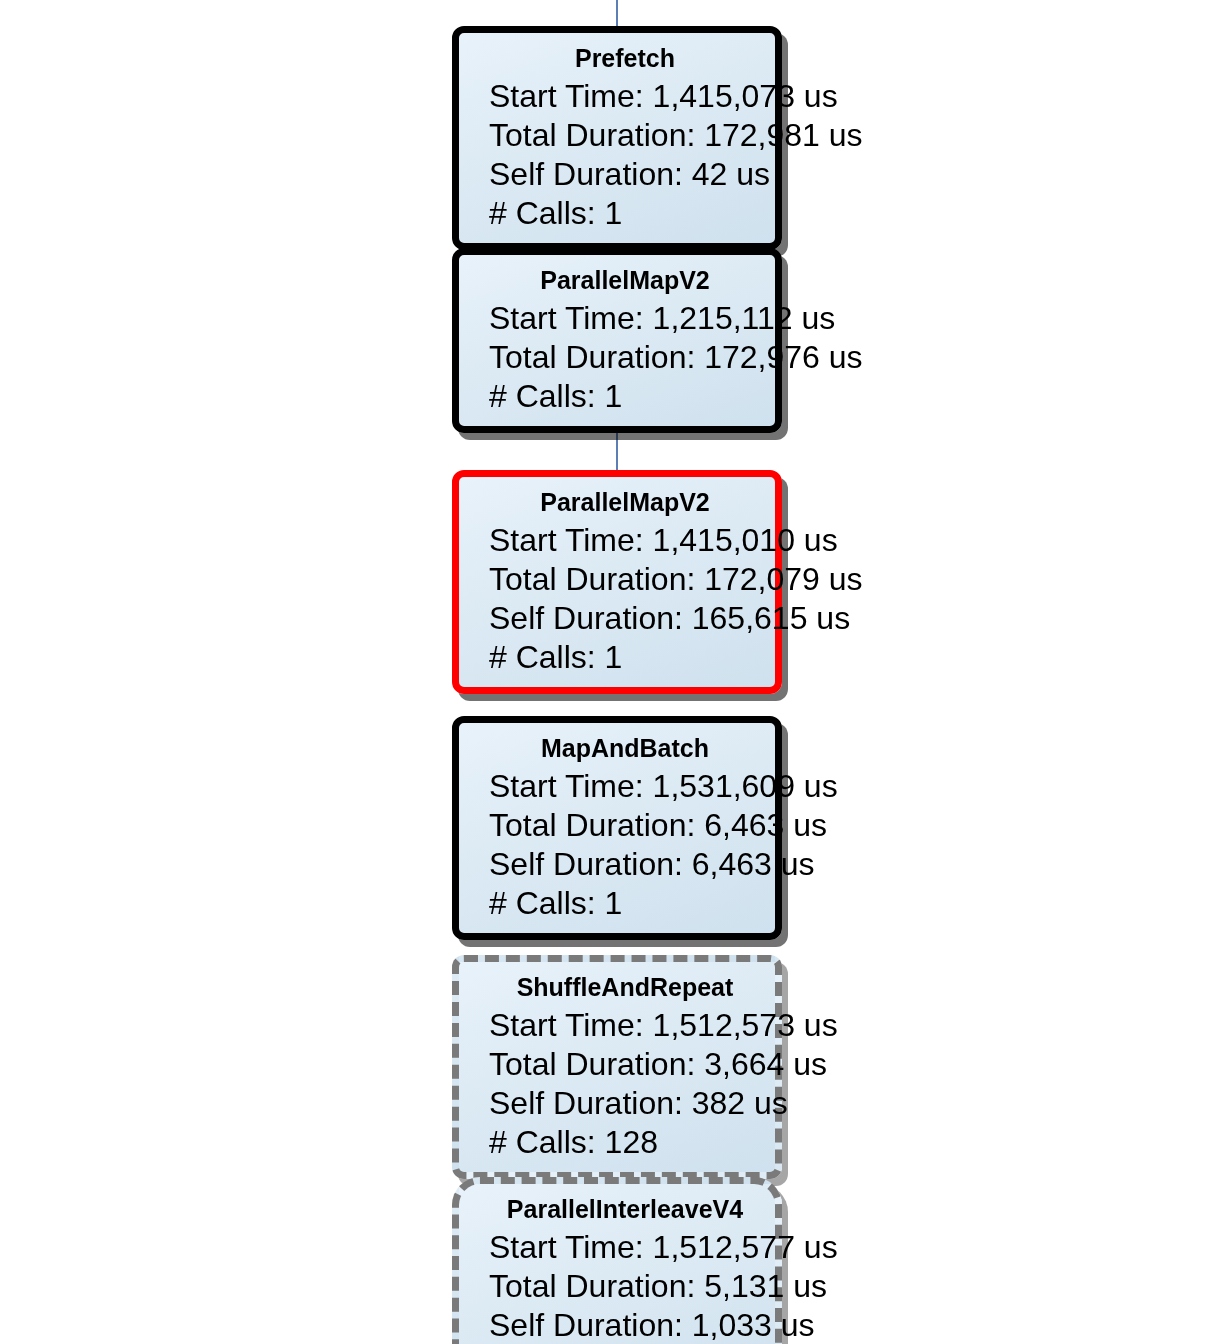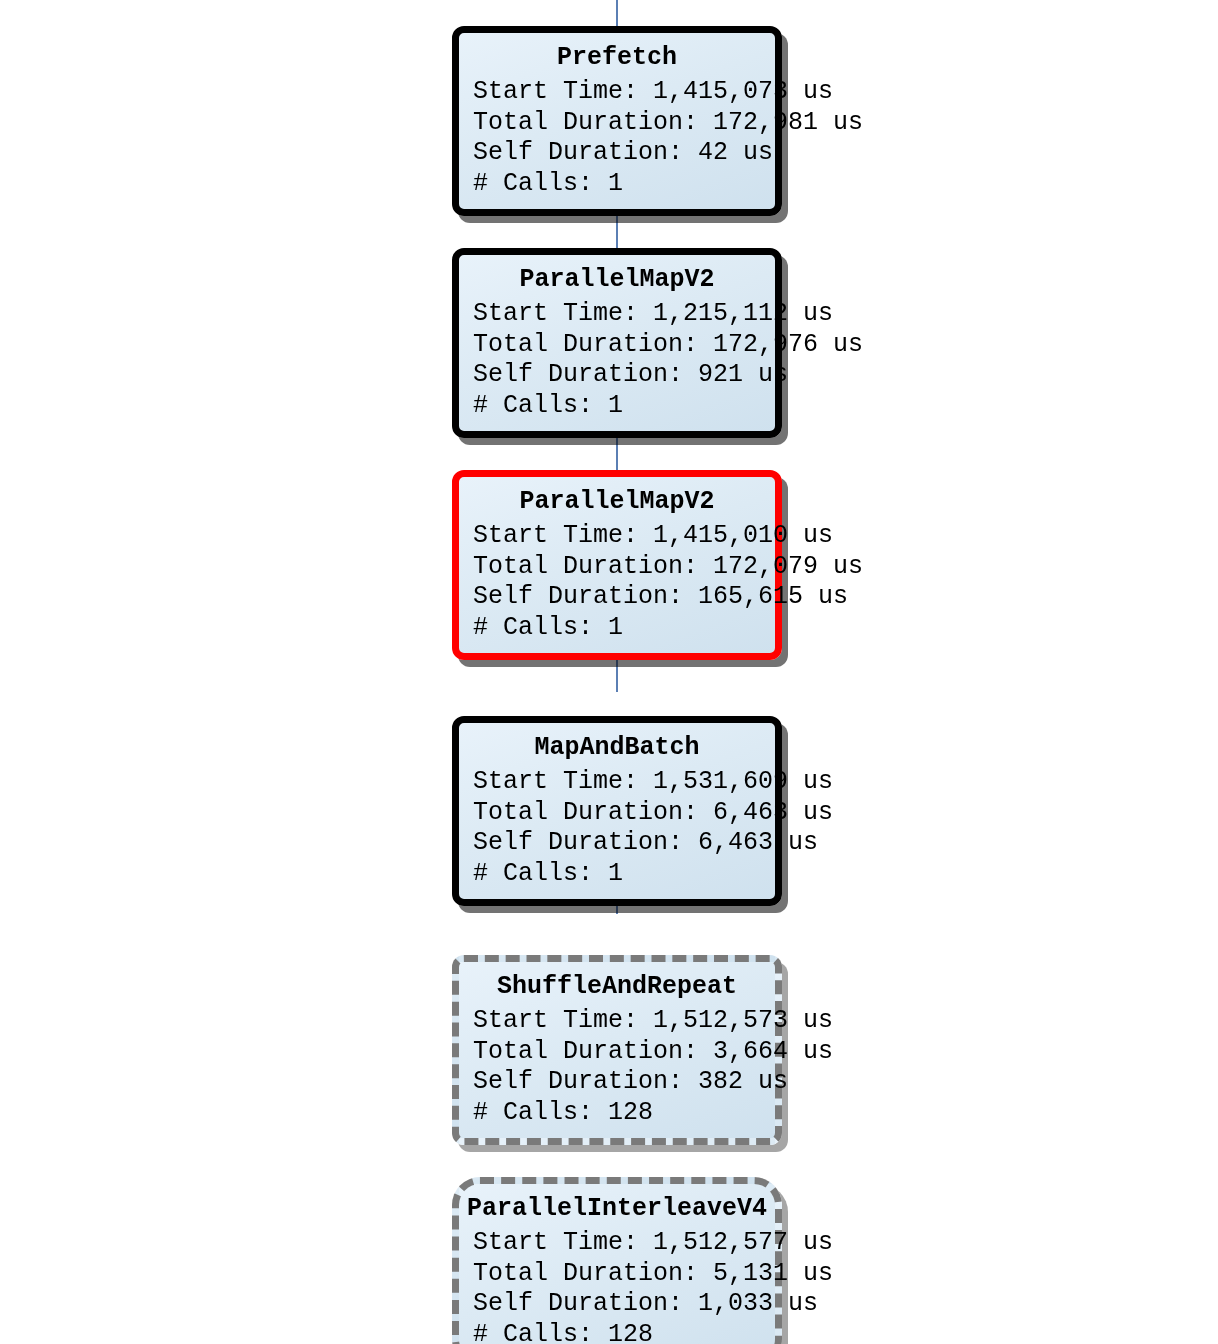--- a/index.html
+++ b/index.html
@@ -26,22 +26,21 @@
     background: #5b7fb4;
   }
   .node {
     position: absolute;
     left: 452px;
     width: 330px;
     box-sizing: border-box;
     border-radius: 12px;
     background: linear-gradient(160deg, #e8f2fa 0%, #dceaf4 45%, #cfe1ee 100%);
     box-shadow: 6px 7px 0 rgba(0,0,0,0.55);
-    padding: 8px 0 10px 0;
-    font-family: Liberation Mono, monospace;
+    padding: 8px 0 10px 16px;
   }
   .node.solid {
     border: 7px solid #000000;
   }
   .node.selected {
     border: 7px solid #ff0000;
   }
   .node.dashed {
     border: 7px dashed #7a7a7a;
     box-shadow: 6px 7px 0 rgba(0,0,0,0.35);
@@ -49,21 +48,21 @@
   }
   .node-title {
     text-align: center;
     font-weight: bold;
     font-size: 25px;
     color: #000000;
     line-height: 1.2;
     margin: 2px 0 4px 0;
   }
   .node-row {
-    font-size: 25px;
+    font-size: 32px;
     color: #000000;
     line-height: 1.22;
     padding-left: 14px;
     white-space: nowrap;
   }
 </style>
 </head>
 <body>
 
 <div id="graph">
@@ -81,21 +80,20 @@
     <div class="node-row">Start Time: 1,415,073 us</div>
     <div class="node-row">Total Duration: 172,981 us</div>
     <div class="node-row">Self Duration: 42 us</div>
     <div class="node-row"># Calls: 1</div>
   </div>
 
   <div class="node solid" style="top:248px;">
     <div class="node-title">ParallelMapV2</div>
     <div class="node-row">Start Time: 1,215,112 us</div>
     <div class="node-row">Total Duration: 172,976 us</div>
-    <div class="node-row">Self Duration: 921 us</div>
     <div class="node-row"># Calls: 1</div>
   </div>
 
   <div class="node selected" style="top:470px;">
     <div class="node-title">ParallelMapV2</div>
     <div class="node-row">Start Time: 1,415,010 us</div>
     <div class="node-row">Total Duration: 172,079 us</div>
     <div class="node-row">Self Duration: 165,615 us</div>
     <div class="node-row"># Calls: 1</div>
   </div>

